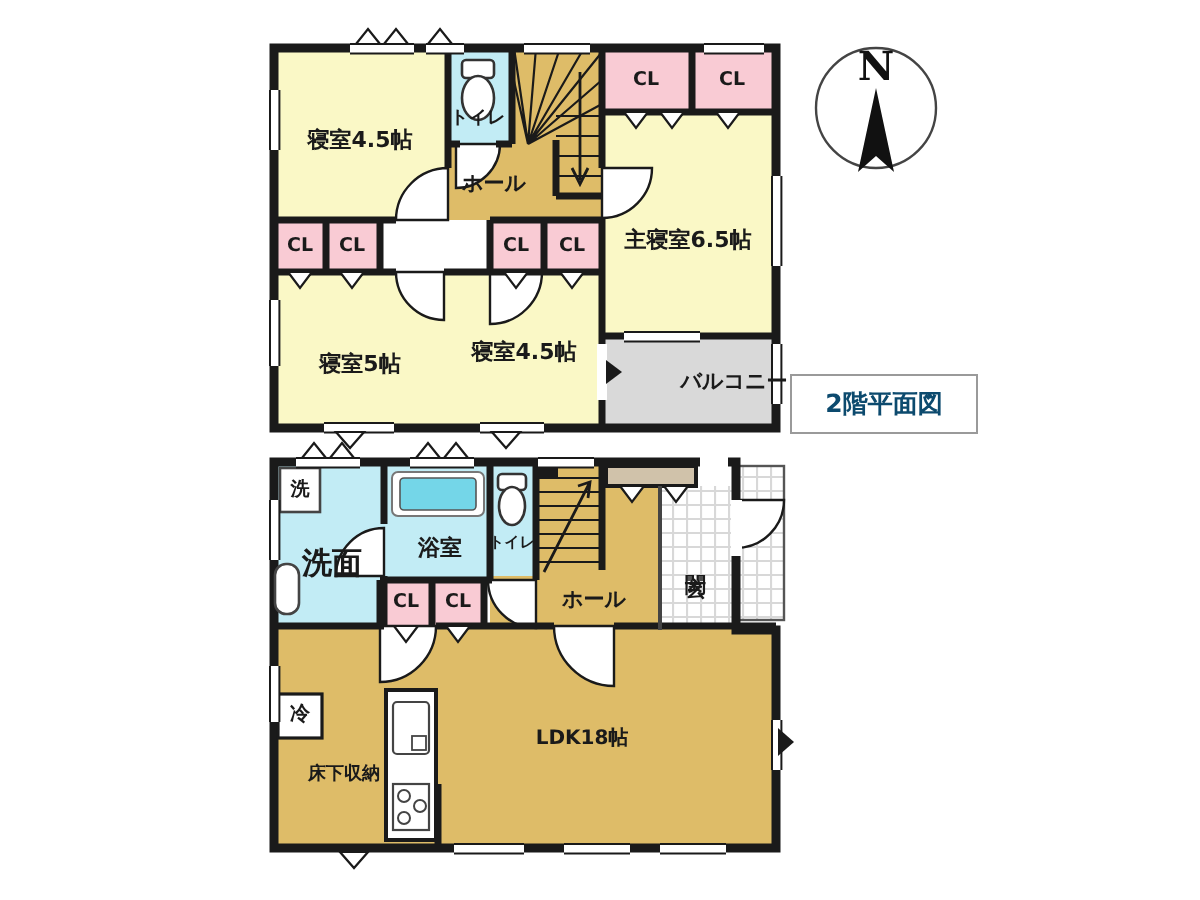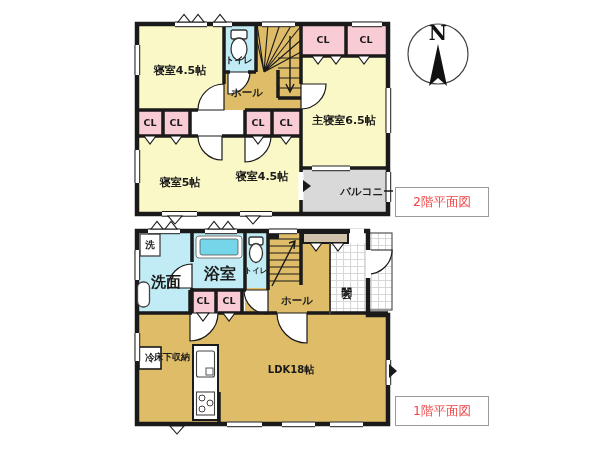--- a/index.html
+++ b/index.html
@@ -4,21 +4,21 @@
 <style>
   html,body{margin:0;padding:0;background:#fff;}
   .canvas{position:relative;width:600px;height:450px;background:#ffffff;overflow:hidden;
           font-family:"DejaVu Sans","Liberation Sans",sans-serif;}
   .plan-svg{position:absolute;left:0;top:0;}
   .lbl{position:absolute;transform:translate(-50%,-50%);color:#1a1a1a;font-weight:700;
        white-space:nowrap;line-height:1;}
   .lbl.vert{writing-mode:vertical-rl;}
   .lbl.wrap2{white-space:normal;word-break:break-all;text-align:center;line-height:1.25;}
   .title-box{position:absolute;width:92px;height:28px;border:1px solid #9a9a9a;background:#fff;
-       display:flex;align-items:center;justify-content:center;font-size:12.5px;font-weight:400;color:#ef4444;}
+       display:flex;align-items:center;justify-content:center;font-size:12.5px;font-weight:700;color:#0c4a6e;}
 </style>
 </head>
 <body>
 
 <div class="canvas">
 
 <svg class="plan-svg" width="600" height="450" viewBox="0 0 600 450">
   <defs>
     <pattern id="chk" width="7" height="7" patternUnits="userSpaceOnUse">
       <rect width="7" height="7" fill="#ffffff"></rect>
@@ -234,26 +234,25 @@
 <div class="lbl" style="left:150px;top:123px;font-size:9.5px;">CL</div>
 <div class="lbl" style="left:176px;top:123px;font-size:9.5px;">CL</div>
 <div class="lbl" style="left:258px;top:123px;font-size:9.5px;">CL</div>
 <div class="lbl" style="left:286px;top:123px;font-size:9.5px;">CL</div>
 <div class="lbl" style="left:180px;top:182px;font-size:11px;">寝室5帖</div>
 <div class="lbl" style="left:262px;top:176px;font-size:11px;">寝室4.5帖</div>
 <div class="lbl" style="left:343px;top:191px;font-size:10.5px;margin-left:24px;">バルコニー</div>
 
 <div class="lbl" style="left:150px;top:245px;font-size:9.5px;">洗</div>
 <div class="lbl" style="left:166px;top:282px;font-size:15px;">洗面</div>
-<div class="lbl" style="left:220px;top:274px;font-size:16px;">浴室</div>
+<div class="lbl" style="left:220px;top:274px;font-size:11px;">浴室</div>
 <div class="lbl" style="left:256px;top:271px;font-size:7.5px;">トイレ</div>
 <div class="lbl" style="left:297px;top:300px;font-size:10.5px;">ホール</div>
 <div class="lbl vert" style="left:347px;top:279px;font-size:10.5px;">玄関</div>
 <div class="lbl" style="left:203px;top:301px;font-size:9.5px;">CL</div>
 <div class="lbl" style="left:229px;top:301px;font-size:9.5px;">CL</div>
 <div class="lbl" style="left:291px;top:370px;font-size:10px;">LDK18帖</div>
 <div class="lbl" style="left:150px;top:358px;font-size:10px;">冷</div>
-<div class="lbl wrap2" style="left:172px;top:358px;font-size:9px;width:40px;transform:translate(-50%,-50%);">床下収納</div>
+<div class="lbl wrap2" style="left:172px;top:388px;font-size:9px;width:40px;transform:translate(-50%,-50%);">床下収納</div>
 
 <div class="title-box" style="left:395px;top:187px;">2階平面図</div>
-<div class="title-box" style="left:395px;top:396px;">1階平面図</div>
 
 </div>
 
 </body></html>

